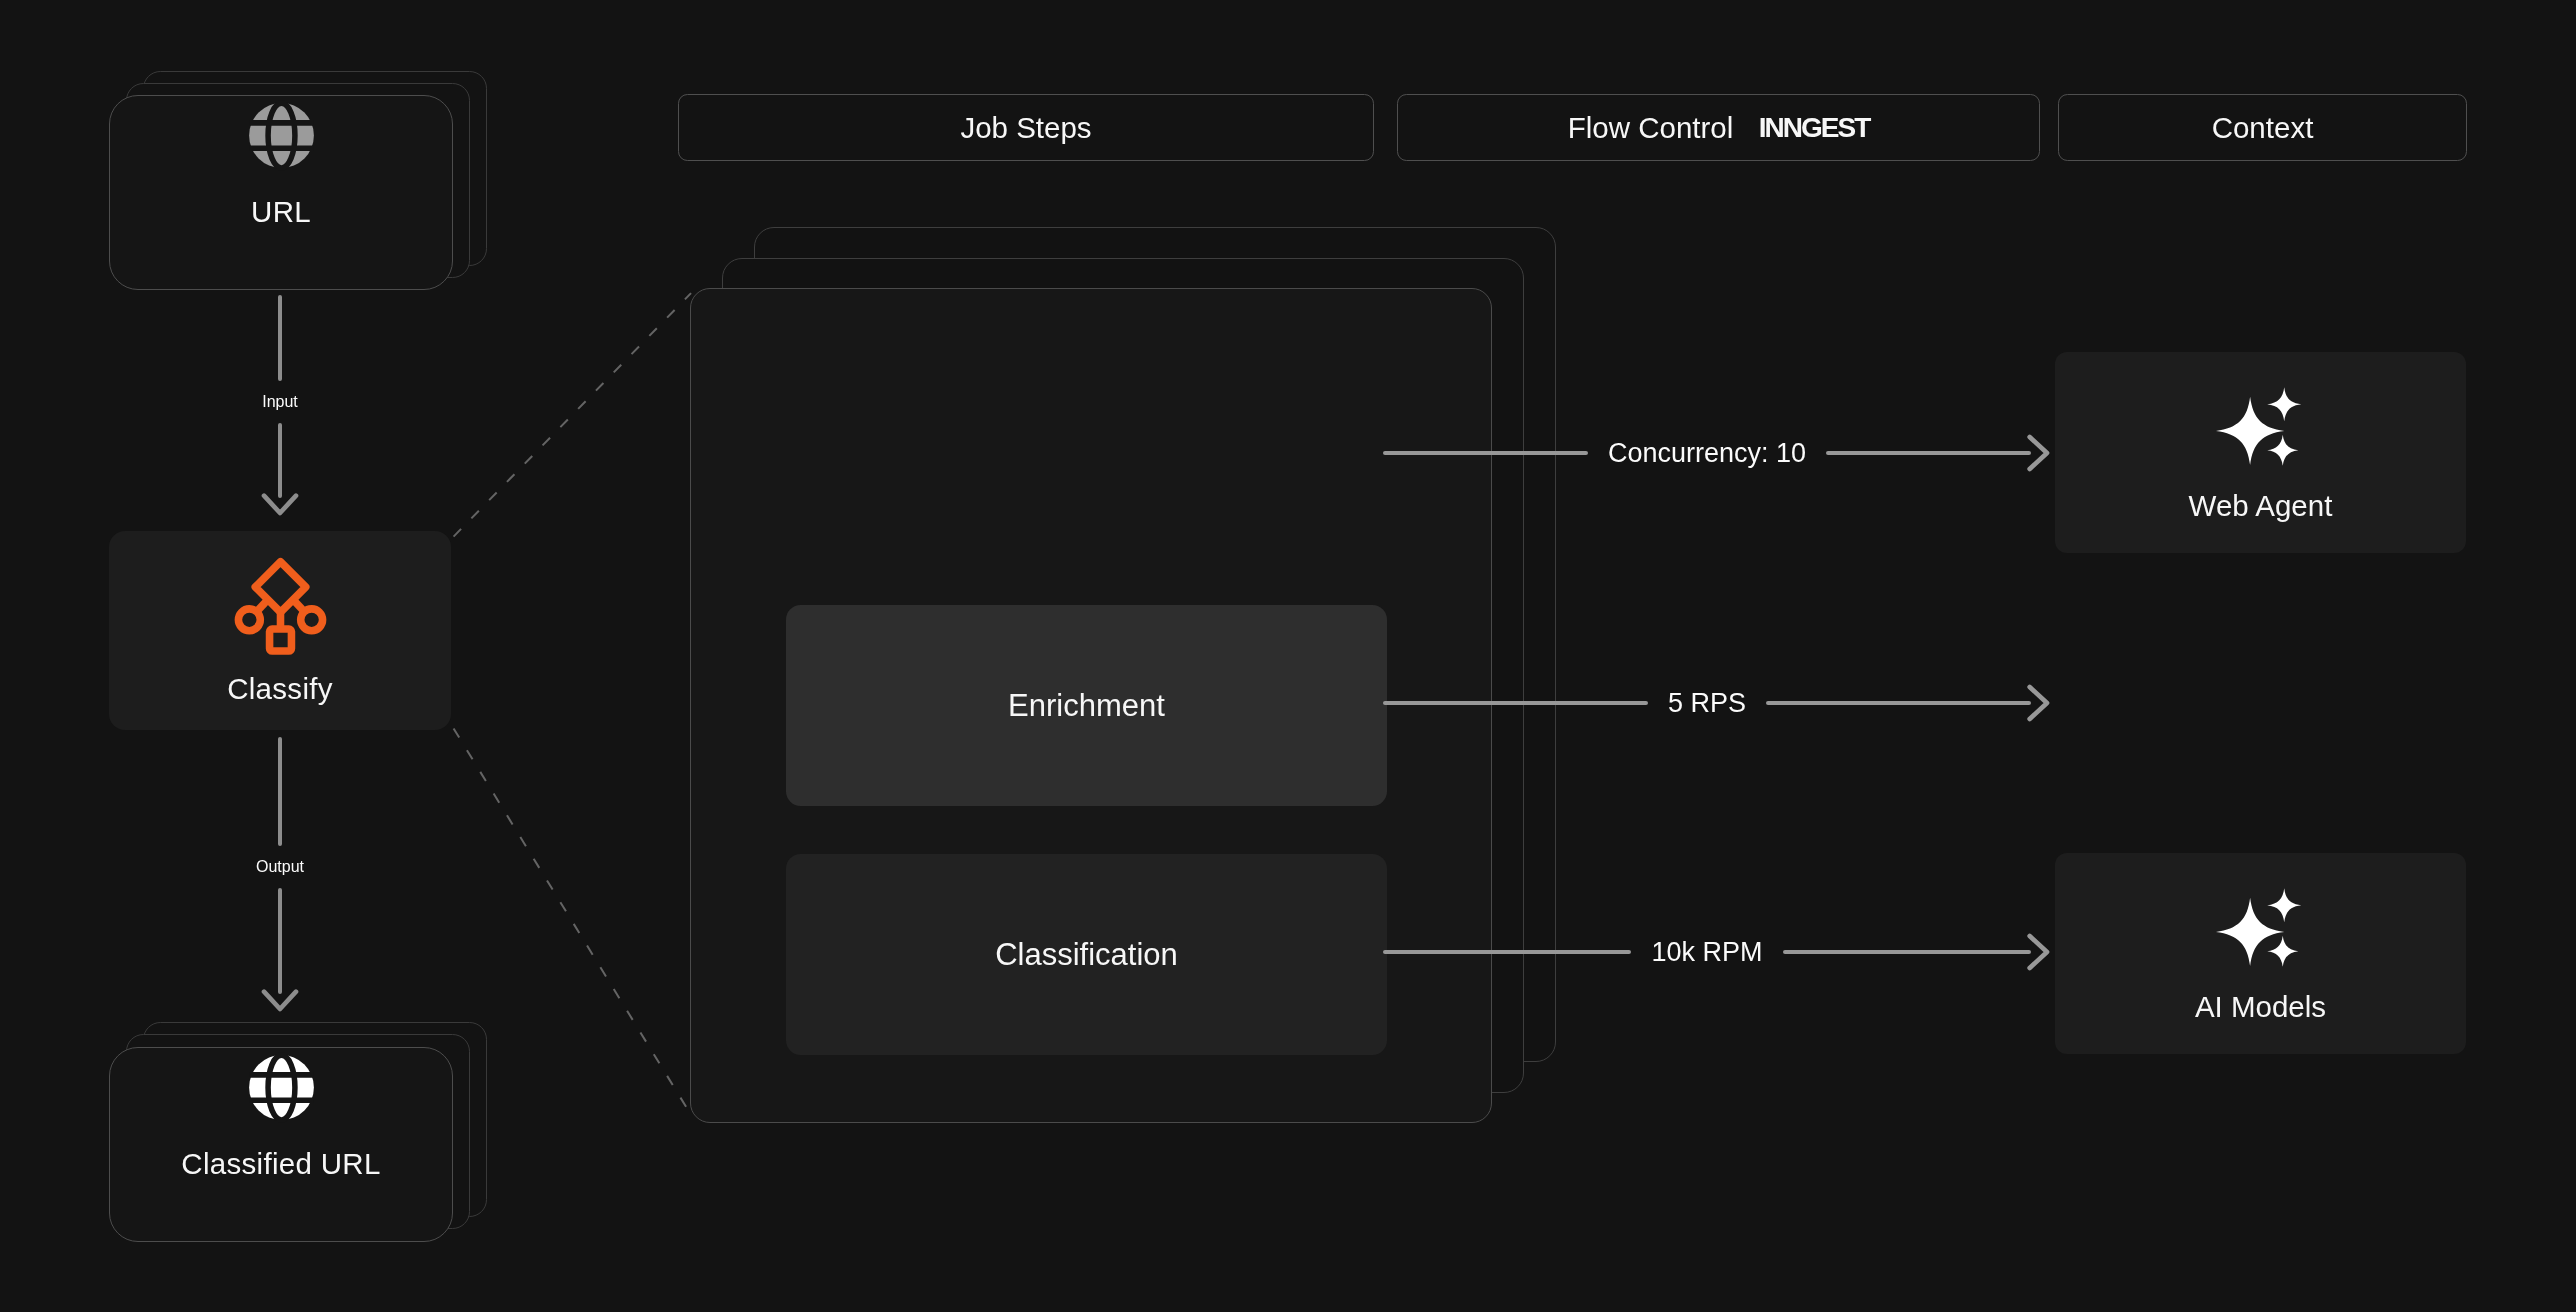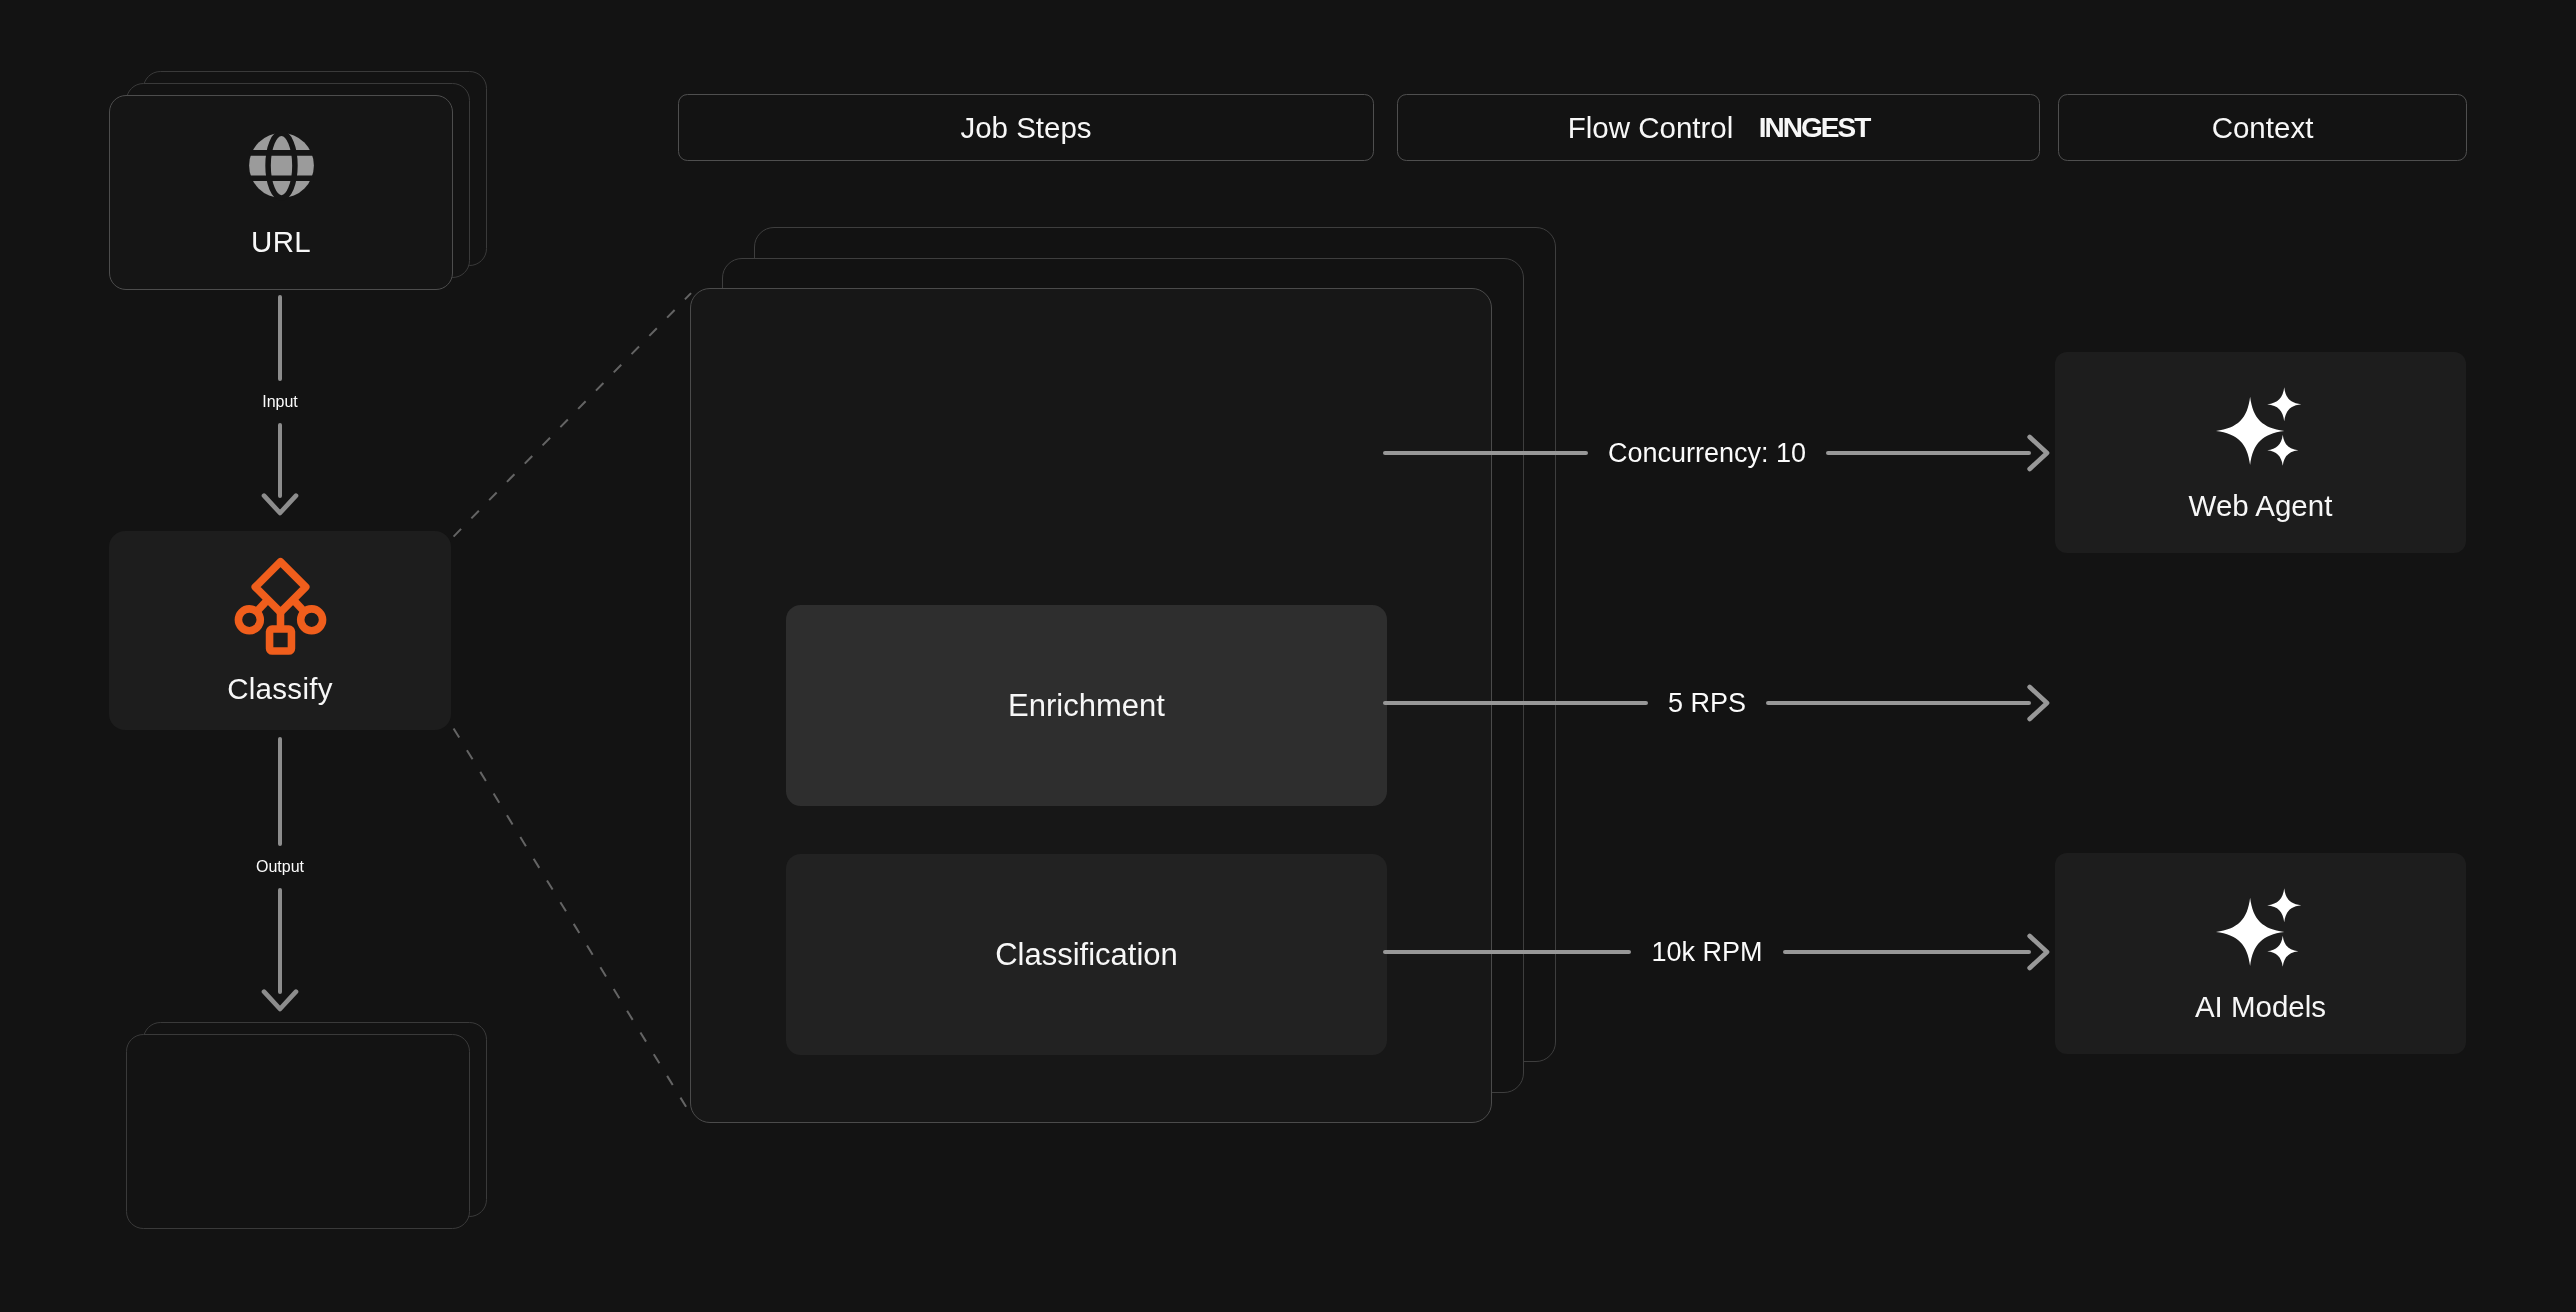--- a/index.html
+++ b/index.html
@@ -3,22 +3,22 @@
 <meta charset="utf-8">
 <style>
   html,body{margin:0;padding:0;background:#131313;}
   #canvas{
     position:relative;width:2576px;height:1312px;background:#131313;
     font-family:"Liberation Sans","DejaVu Sans",sans-serif;color:#f7f7f7;
     overflow:hidden;transform-origin:top left;
   }
   .abs{position:absolute;}
   
-  .io-card{background:#151515;border:1.3px solid #4d4d4d;border-radius:17px;
-    display:flex;flex-direction:column;align-items:center;justify-content:center;gap:20px;}
+  .io-card{background:#151515;border:1.3px solid #4d4d4d;border-radius:29px;
+    display:flex;flex-direction:column;align-items:center;gap:20px;}
   .ghost{background:#131313;border:1.3px solid #3a3a3a;border-radius:17.4px;}
   .io-label{font-size:29.5px;letter-spacing:0.3px;}
   
   .classify{background:#1d1d1d;border-radius:16px;display:flex;flex-direction:column;
     align-items:center;justify-content:center;gap:16px;}
   
   .header-box{border:1.3px solid #4f4f4f;border-radius:9.4px;background:#131313;
     display:flex;align-items:center;justify-content:center;font-size:29.5px;}
   .logo{font-weight:800;letter-spacing:-2px;margin-left:25.5px;font-size:28px;}
   
@@ -112,20 +112,29 @@
     <div class="vline" style="height:109px;"></div>
     <span class="lbl">Output</span>
     <div class="vline" style="height:106px;"></div>
     <svg width="40" height="24" style="margin-top:-5.4px" viewBox="0 0 60 36">
       <path d="M6,4 L30,30 L54,4" stroke="#8d8d8d" stroke-width="7" fill="none" stroke-linecap="round" stroke-linejoin="round"></path>
     </svg>
   </div>
 
   <div class="abs ghost z2" style="left:143px;top:1022px;width:342px;height:193px;"></div>
   <div class="abs ghost z2" style="left:126px;top:1034px;width:342px;height:193px;"></div>
+  <div class="abs io-card z3" style="left:109px;top:1047px;width:342px;height:193px;">
+    <svg width="79" height="79" viewBox="0 0 100 100" style="color:#ffffff">
+      <circle cx="50" cy="50" r="41" fill="currentColor"></circle>
+      <ellipse cx="50" cy="50" rx="17" ry="41" fill="none" stroke="#151515" stroke-width="7"></ellipse>
+      <line x1="9" x2="91" y1="34" y2="34" stroke="#151515" stroke-width="7"></line>
+      <line x1="9" x2="91" y1="66" y2="66" stroke="#151515" stroke-width="7"></line>
+    </svg>
+    <span class="io-label">Classified URL</span>
+  </div>
 
   <div class="abs svc z3" style="left:2055px;top:352px;width:411px;height:201px;">
     <svg width="89" height="89" viewBox="0 0 120 120" fill="#ffffff">
       <path d="M46,20 C49.7,49.4 62.6,62.3 92,66 C62.6,69.7 49.7,82.6 46,112 C42.3,82.6 29.4,69.7 0,66 C29.4,62.3 42.3,49.4 46,20 Z"></path>
       <path d="M92,7 C93.8,21.7 100.3,28.2 115,30 C100.3,31.8 93.8,38.3 92,53 C90.2,38.3 83.7,31.8 69,30 C83.7,28.2 90.2,21.7 92,7 Z"></path>
       <path d="M90,71 C91.7,84.4 98.4,90.3 111,92 C98.4,93.7 91.7,99.6 90,113 C88.3,99.6 81.6,93.7 69,92 C81.6,90.3 88.3,84.4 90,71 Z"></path>
     </svg>
     <span class="svc-label">Web Agent</span>
   </div>
 

